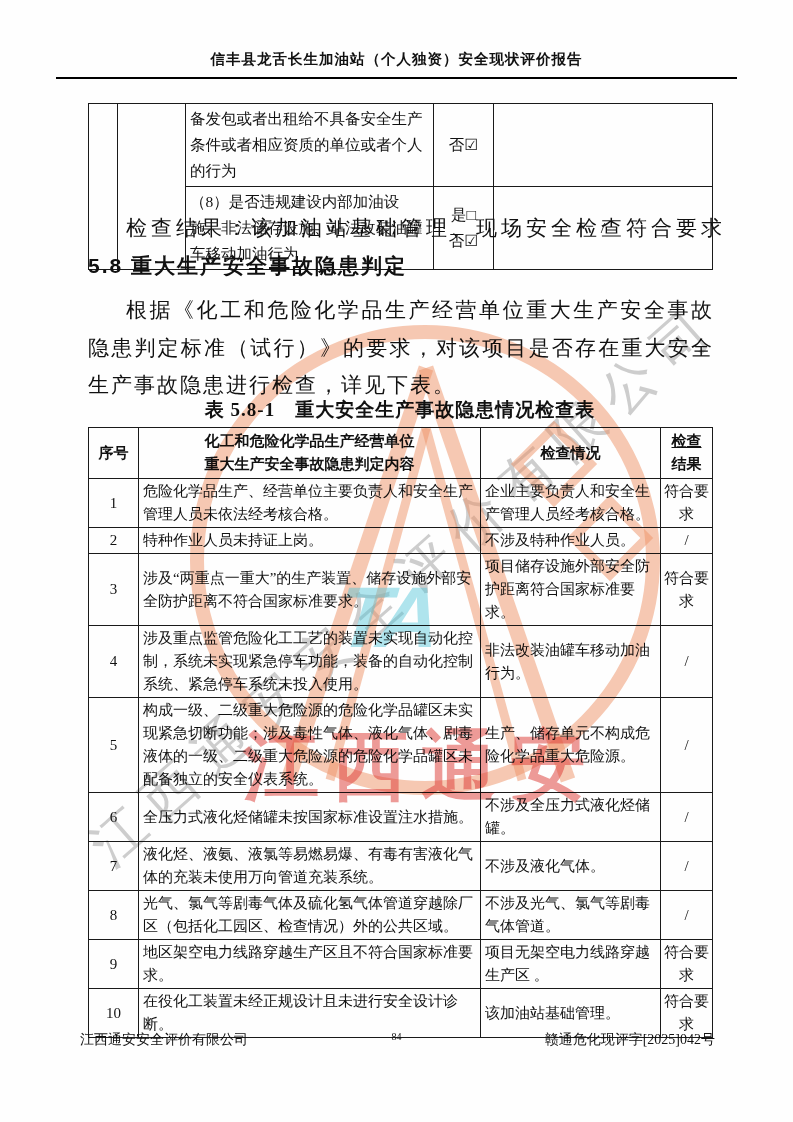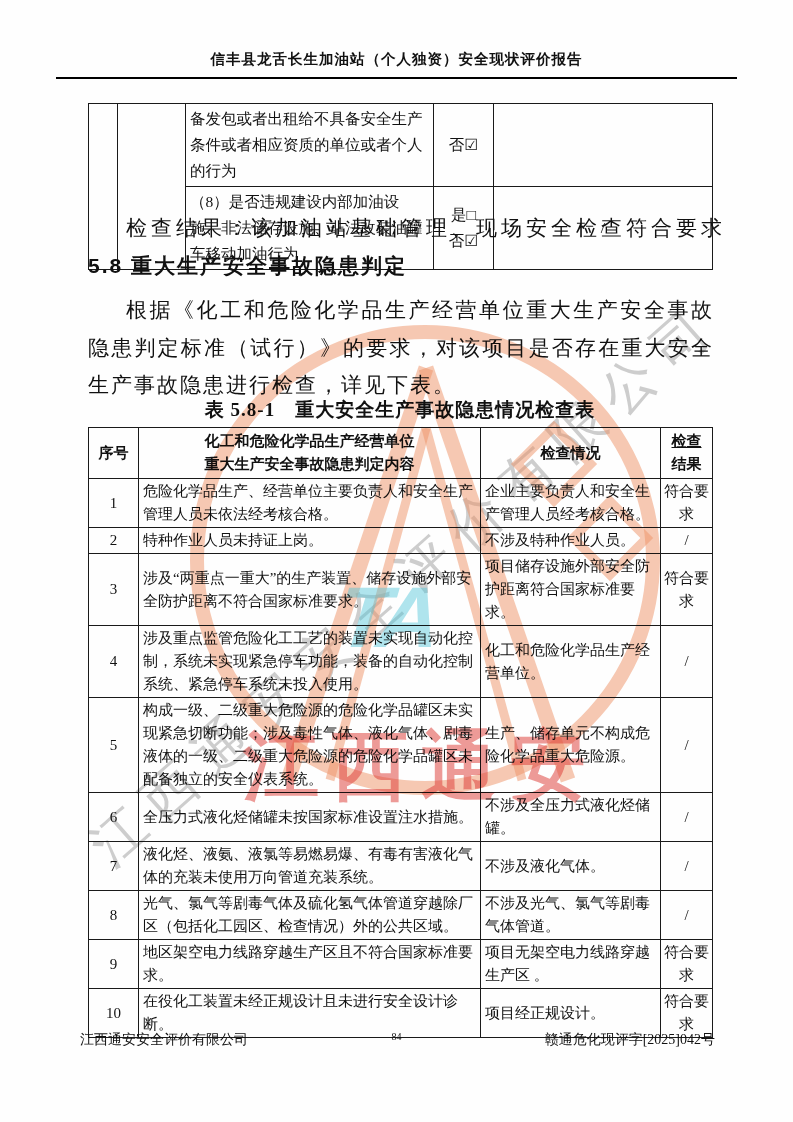--- a/index.html
+++ b/index.html
@@ -188,21 +188,21 @@
           </tr>
           <tr>
             <td class="no">3</td>
             <td class="content">涉及“两重点一重大”的生产装置、储存设施外部安全防护距离不符合国家标准要求。</td>
             <td class="situation">项目储存设施外部安全防护距离符合国家标准要求。</td>
             <td class="result">符合要求</td>
           </tr>
           <tr>
             <td class="no">4</td>
             <td class="content">涉及重点监管危险化工工艺的装置未实现自动化控制，系统未实现紧急停车功能，装备的自动化控制系统、紧急停车系统未投入使用。</td>
-            <td class="situation">化工和危险化学品生产经营单位。</td>
+            <td class="situation">非法改装油罐车移动加油行为。</td>
             <td class="result">/</td>
           </tr>
           <tr>
             <td class="no">5</td>
             <td class="content">构成一级、二级重大危险源的危险化学品罐区未实现紧急切断功能；涉及毒性气体、液化气体、剧毒液体的一级、二级重大危险源的危险化学品罐区未配备独立的安全仪表系统。</td>
             <td class="situation">生产、储存单元不构成危险化学品重大危险源。</td>
             <td class="result">/</td>
           </tr>
           <tr>
             <td class="no">6</td>
@@ -224,21 +224,21 @@
           </tr>
           <tr>
             <td class="no">9</td>
             <td class="content">地区架空电力线路穿越生产区且不符合国家标准要求。</td>
             <td class="situation">项目无架空电力线路穿越生产区 。</td>
             <td class="result">符合要求</td>
           </tr>
           <tr>
             <td class="no">10</td>
             <td class="content">在役化工装置未经正规设计且未进行安全设计诊断。</td>
-            <td class="situation">项目经正规设计。</td>
+            <td class="situation">该加油站基础管理。</td>
             <td class="result">符合要求</td>
           </tr>
         </tbody>
     </table>
 
     <div class="page-footer">
       <span class="footer-page">84</span>
       <span class="footer-left">江西通安安全评价有限公司</span>
       <span class="footer-right">赣通危化现评字[2025]042号</span>
     </div>

